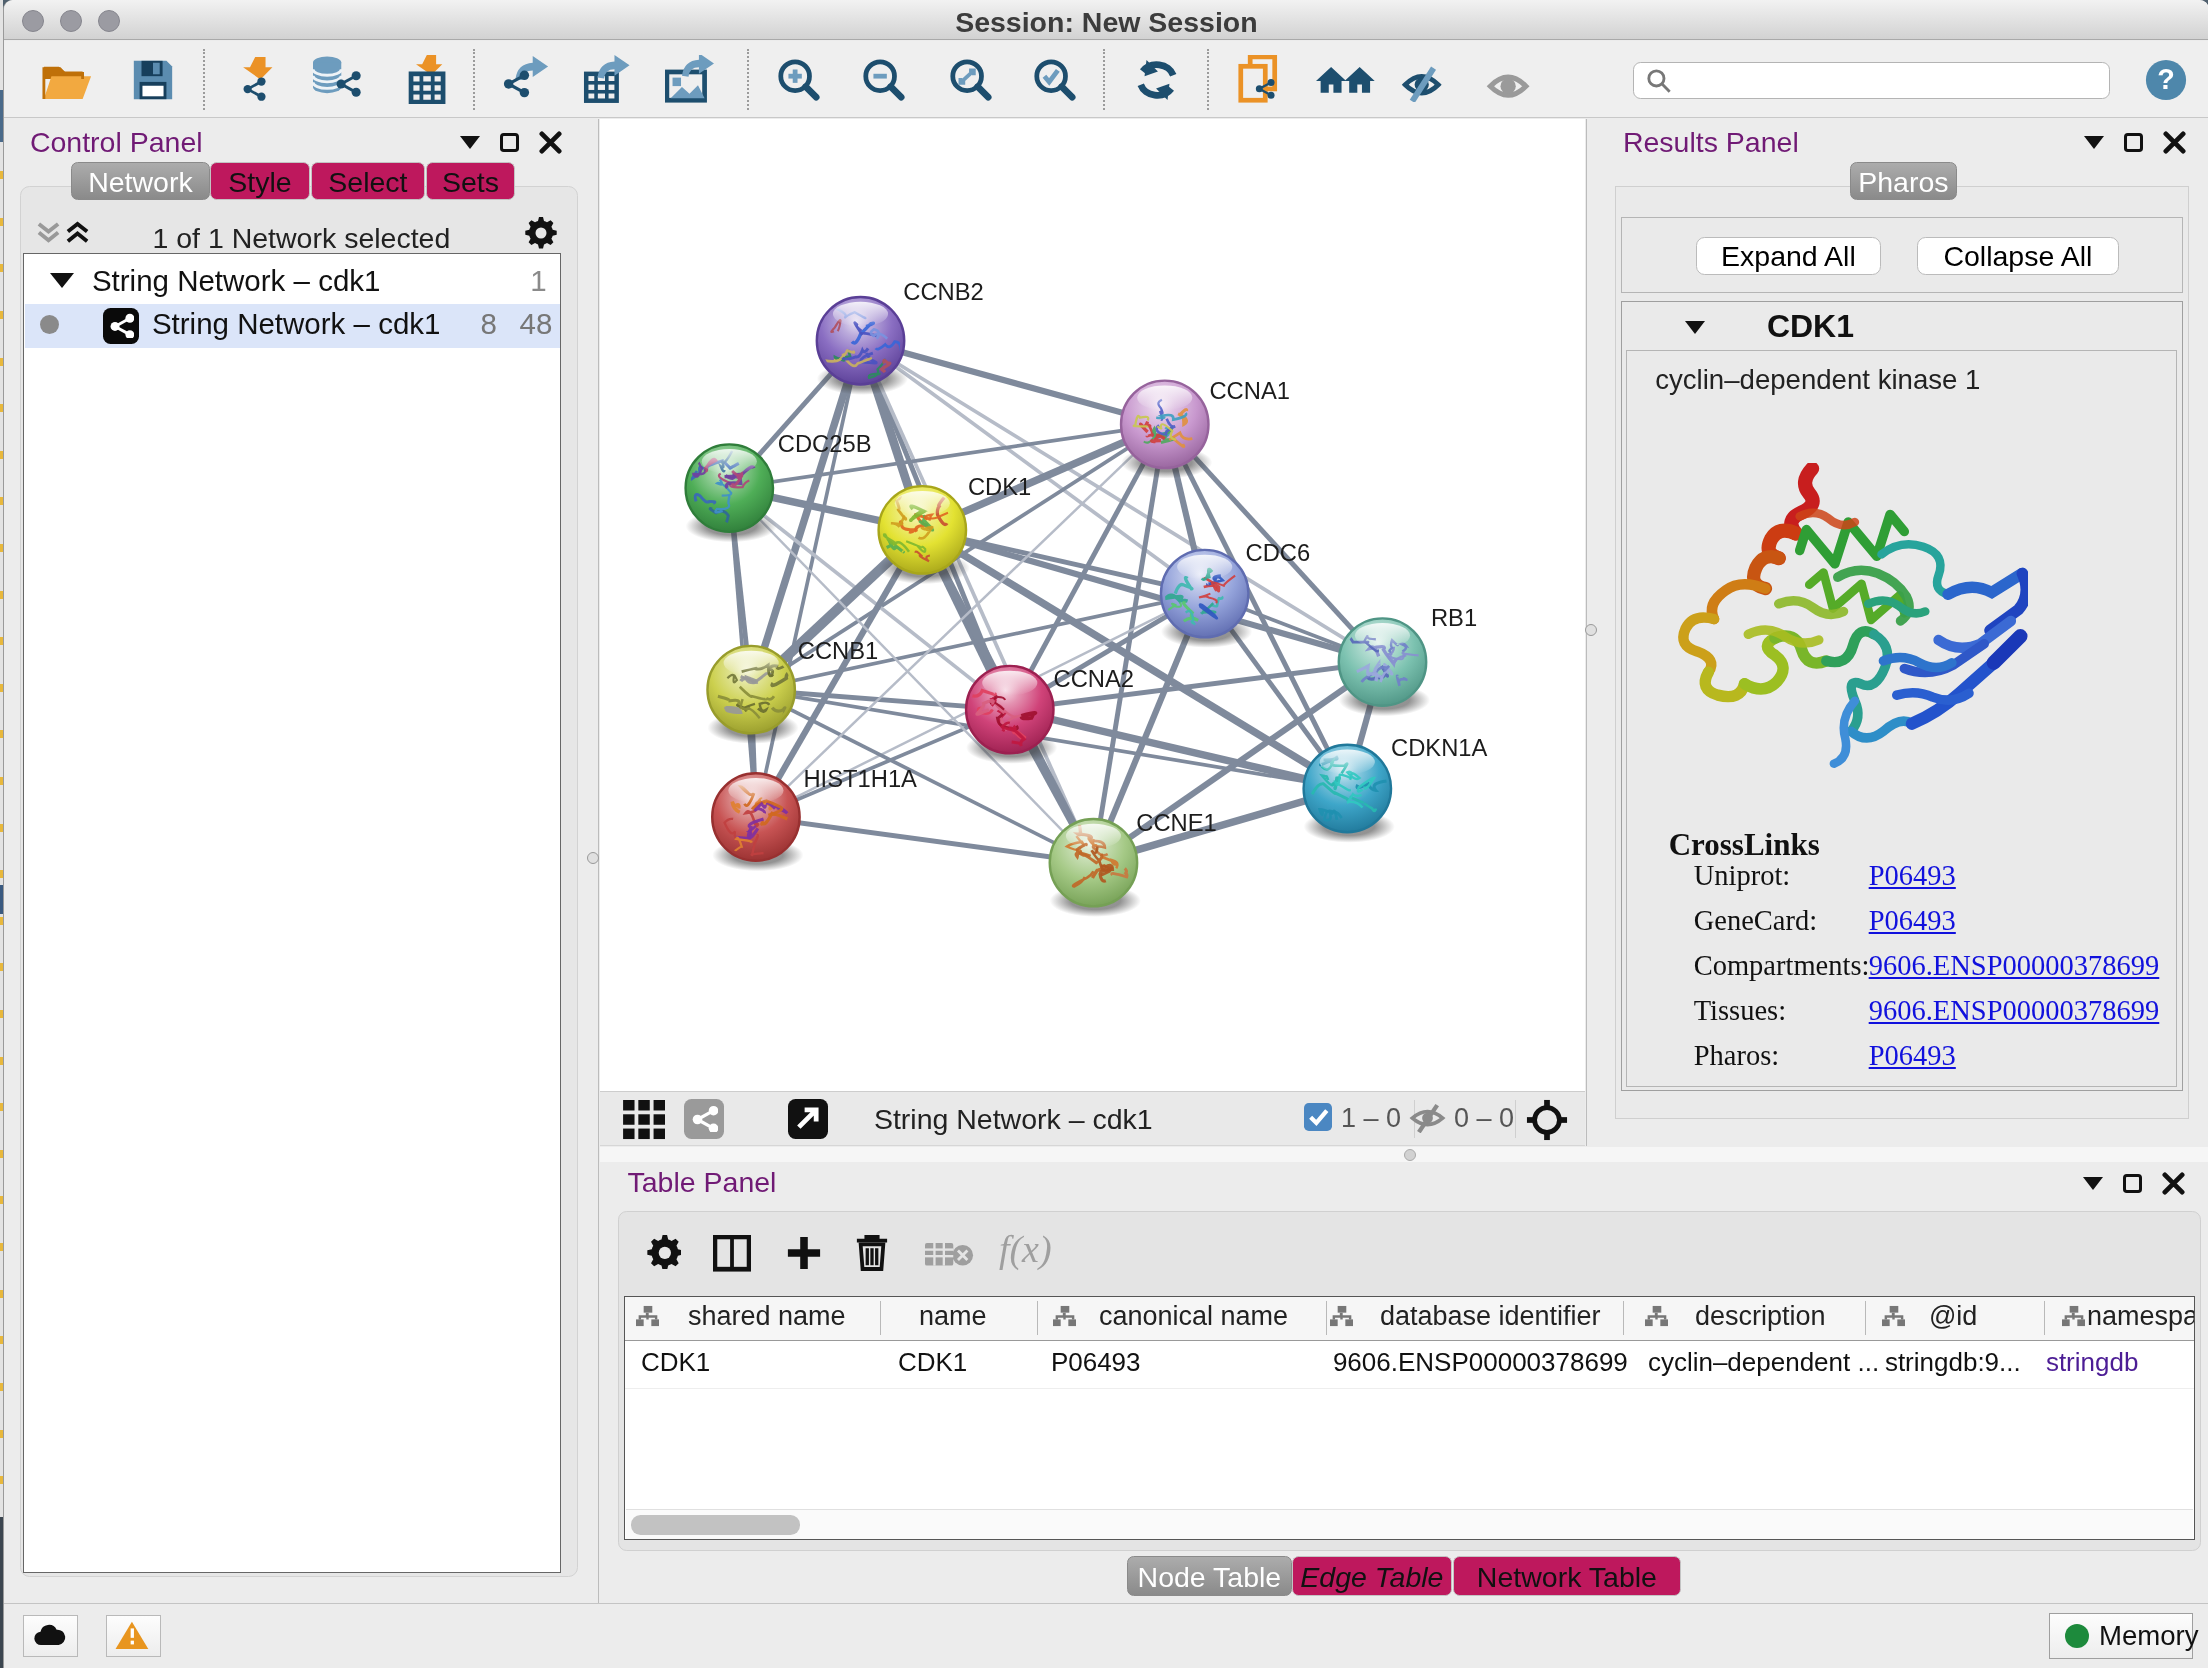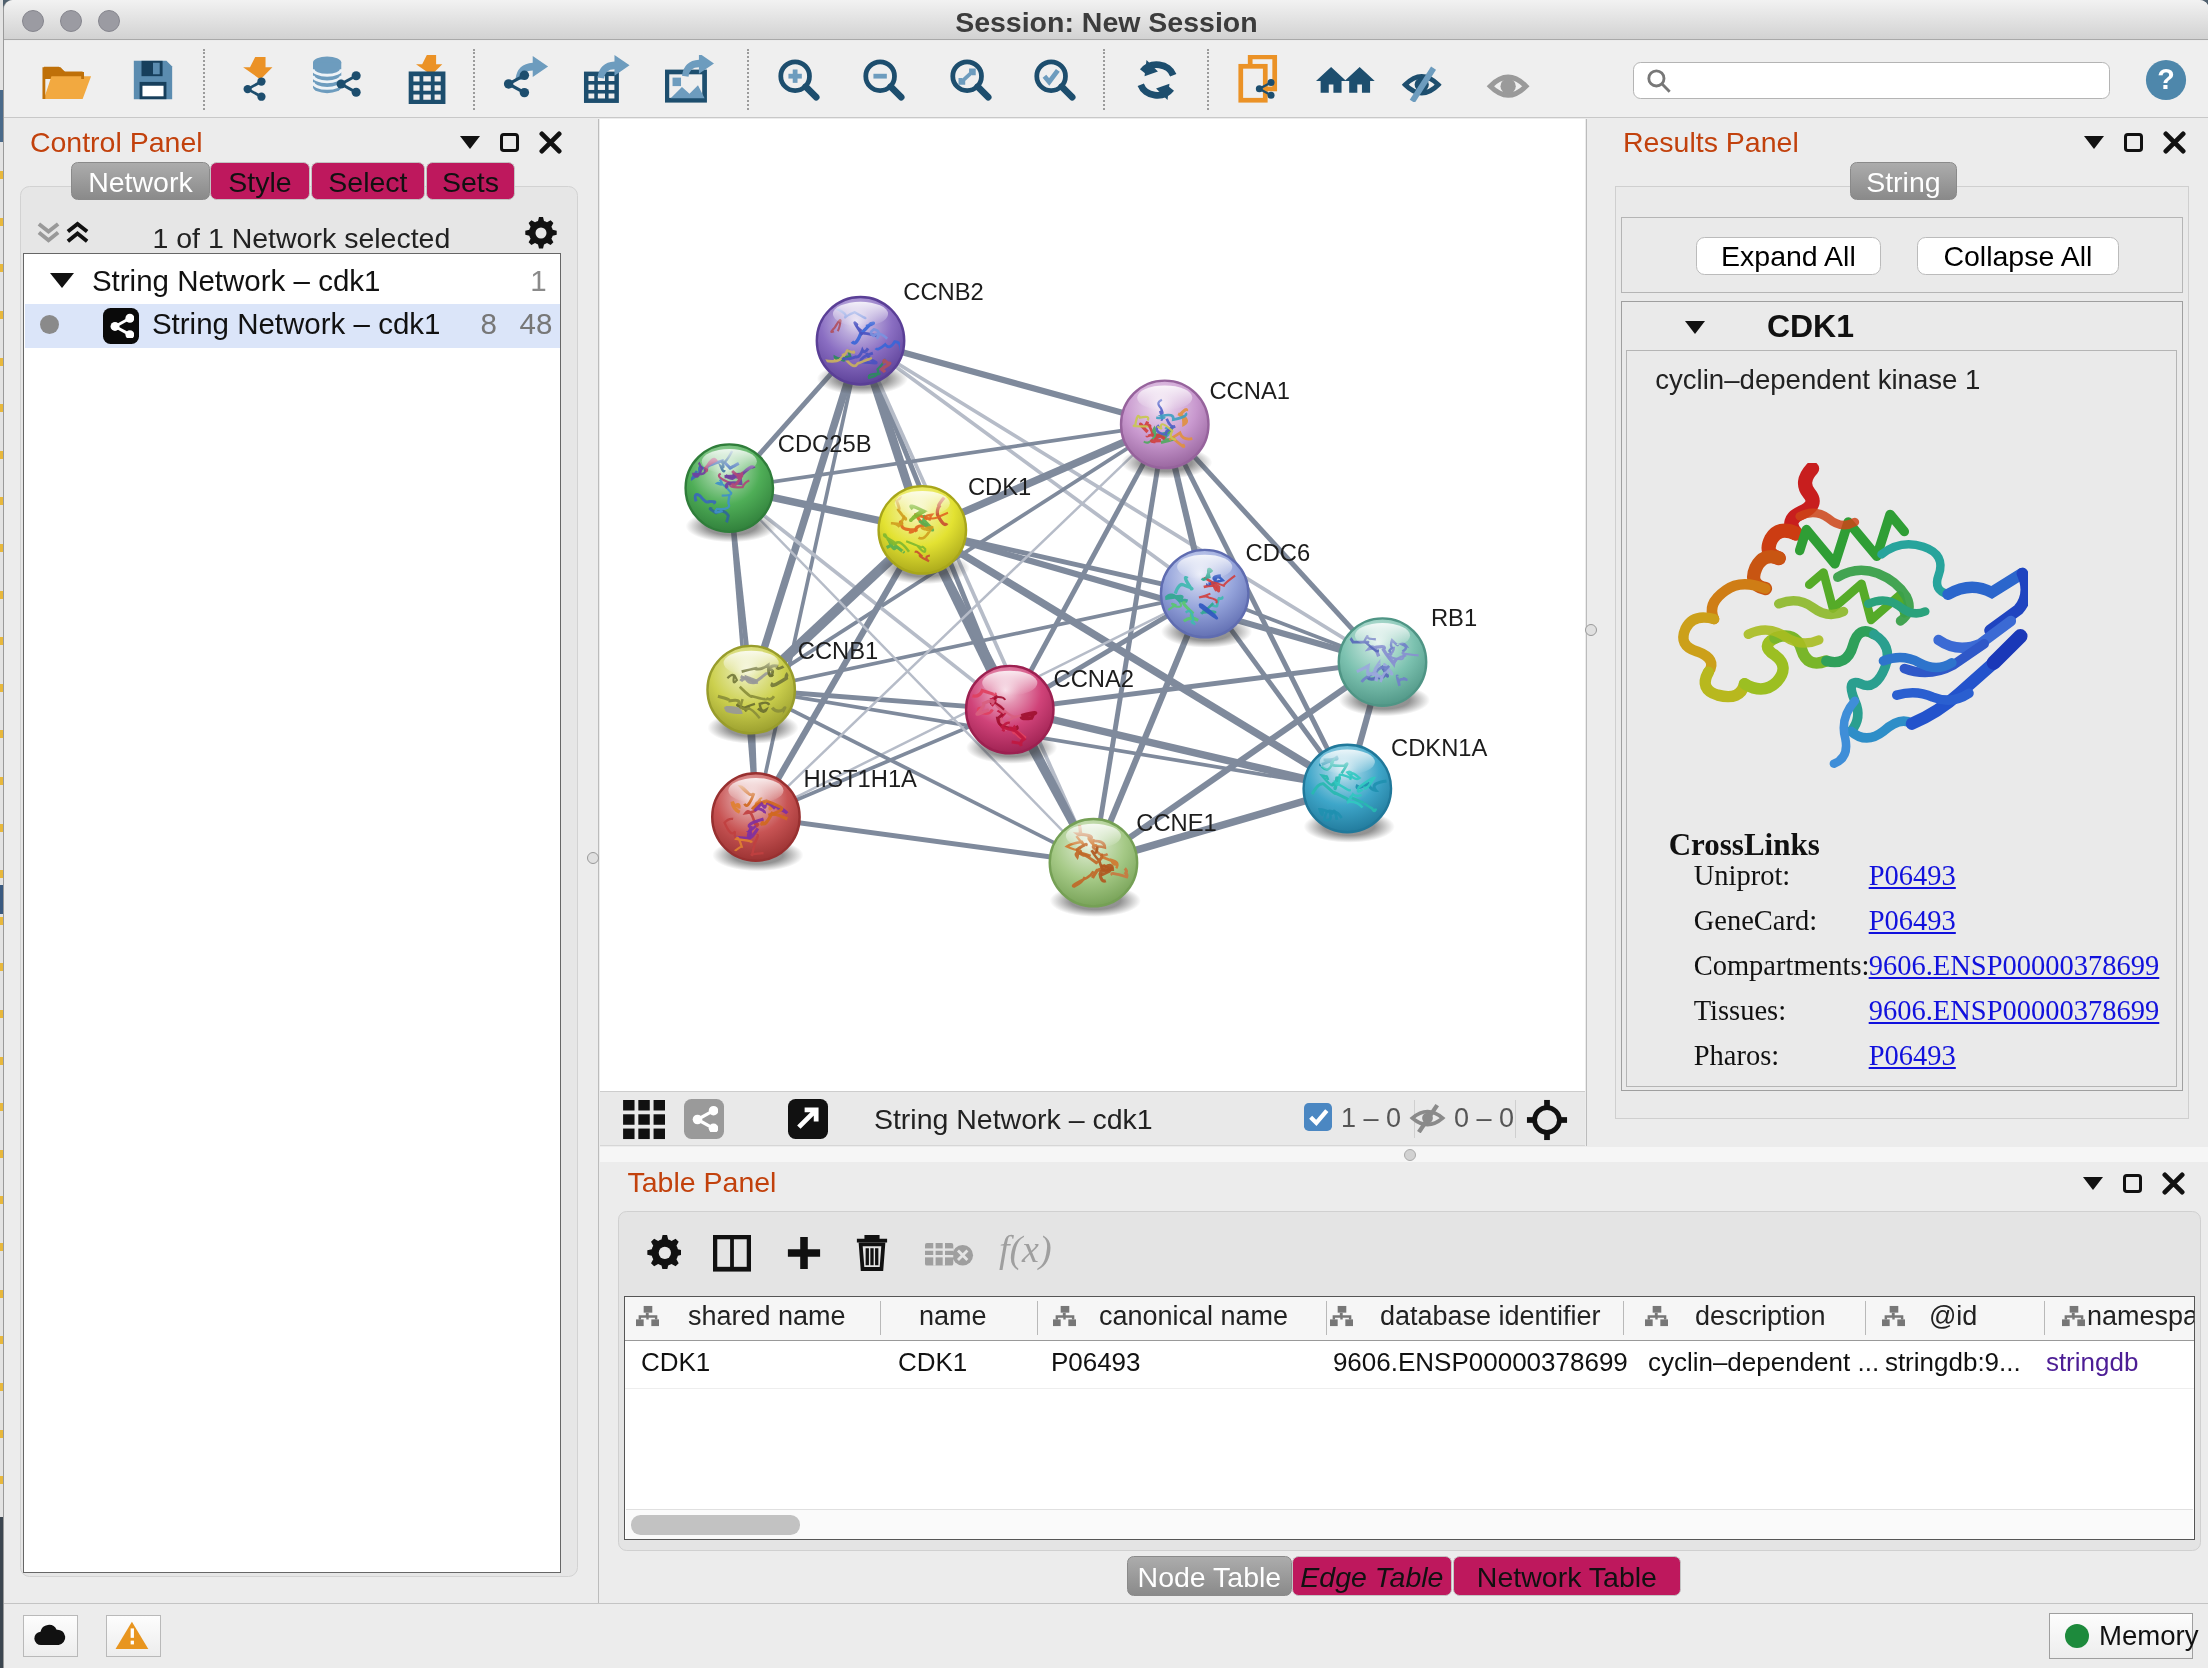--- a/index.html
+++ b/index.html
@@ -4,21 +4,21 @@
 html,body { width:2208px; height:1668px; font-family:"Liberation Sans",sans-serif; background:#50606e; overflow:hidden; }
 #win { position:absolute; left:2.9px; top:0; width:2206px; height:1668px; background:#ececec; border-radius:9.5px 9.5px 0 0; border-left:1px solid #9a9a9a; }
 .abs { position:absolute; }
 #titlebar { left:0; top:0; right:0; height:40px; background:linear-gradient(#f2f2f2,#d2d2d2); border-bottom:1px solid #a9a9a9; border-radius:9.5px 9.5px 0 0; }
 .tl { position:absolute; top:9.5px; width:22px; height:22px; border-radius:50%; background:#9b9ba2; border:1px solid #86868e; }
 #title { position:absolute; top:5.7px; left:0; right:0; text-align:center; font-size:28.5px; font-weight:600; color:#3c3c3c; }
 #toolbar { left:0; top:41px; right:0; height:77px; background:#efefef; border-bottom:1px solid #c8c8c8; }
 .ti { position:absolute; top:0; height:77px; display:flex; align-items:center; justify-content:center; }
 .vsep { position:absolute; top:7.6px; height:61px; width:0; border-left:2.9px dotted #9b9b9b; }
 #searchbox { position:absolute; left:1629px; top:21px; width:477px; height:37px; background:#fff; border:1.9px solid #b4b4b4; border-radius:7.6px; }
-.ph { font-size:28.5px; color:#c2410c; }
+.ph { font-size:28.5px; color:#701a75; }
 .phicons { position:absolute; top:12.4px; display:flex; gap:20px; align-items:center; }
 .tri { width:0; height:0; border-left:10.5px solid transparent; border-right:10.5px solid transparent; border-top:13.3px solid #111; }
 .maxi { width:19px; height:19px; border:3.3px solid #111; border-radius:3.8px; }
 .panel-tab { position:absolute; font-size:28.5px; text-align:center; border:1px solid #c3c3c3; background:#be185d; color:#111; border-radius:6.7px; }
 .panel-tab.sel { background:linear-gradient(#acacac,#8a8a8a); color:#fff; border-color:#8a8a8a; }
 a.lnk { color:#1111dd; text-decoration:underline; }
 </style></head><body>
 <div id="win">
   <div id="titlebar" class="abs">
     <div class="tl" style="left:18px"></div>
@@ -733,21 +733,21 @@
   <div class="abs" style="left:1582px;top:119px;width:624px;height:1027px;background:#ececec;border-left:1px solid #bcbcbc">
     <div class="ph" style="position:absolute;left:36px;top:6.7px">Results Panel</div>
     <div class="phicons" style="right:24px">
         <div class="tri"></div>
         <div class="maxi"></div>
       <svg width="23" height="23" viewBox="0 0 24 24">
           <path d="M3 3 L21 21 M21 3 L3 21" stroke="#111" stroke-width="5" stroke-linecap="round"></path>
         </svg>
       </div>
     <div class="abs" style="left:28.5px;top:67px;width:574px;height:933px;background:#eaeaea;border:1.9px solid #cfcfcf"></div>
-    <div class="panel-tab sel" style="left:263px;top:43px;width:107px;height:38px;line-height:38px;">String</div>
+    <div class="panel-tab sel" style="left:263px;top:43px;width:107px;height:38px;line-height:38px;">Pharos</div>
     <div class="abs" style="left:34px;top:98px;width:562px;height:76px;border:1.9px solid #b5b5b5">
       <div class="abs" style="left:74px;top:19px;width:185px;height:38px;background:#fff;border:1px solid #bbb;border-radius:8.6px;text-align:center;line-height:36px;font-size:28.5px">Expand All</div>
       <div class="abs" style="left:295px;top:19px;width:202px;height:38px;background:#fff;border:1px solid #bbb;border-radius:8.6px;text-align:center;line-height:36px;font-size:28.5px">Collapse All</div>
     </div>
     <div class="abs" style="left:34px;top:182px;width:562px;height:790px;border:1.9px solid #9f9f9f">
       <div class="tri" style="position:absolute;left:63px;top:19px;"></div>
       <div style="position:absolute;left:145px;top:5.7px;font-size:32px;font-weight:bold;color:#111">CDK1</div>
       <div class="abs" style="left:3.8px;top:48px;width:551px;height:737px;border:1px solid #b5b5b5">
         <div style="position:absolute;left:28.5px;top:13.3px;font-size:27.6px;color:#222">cyclin–dependent kinase 1</div>
         <div style="position:absolute;left:30px;top:112px"><svg width="371" height="314" viewBox="0 0 390 330">

